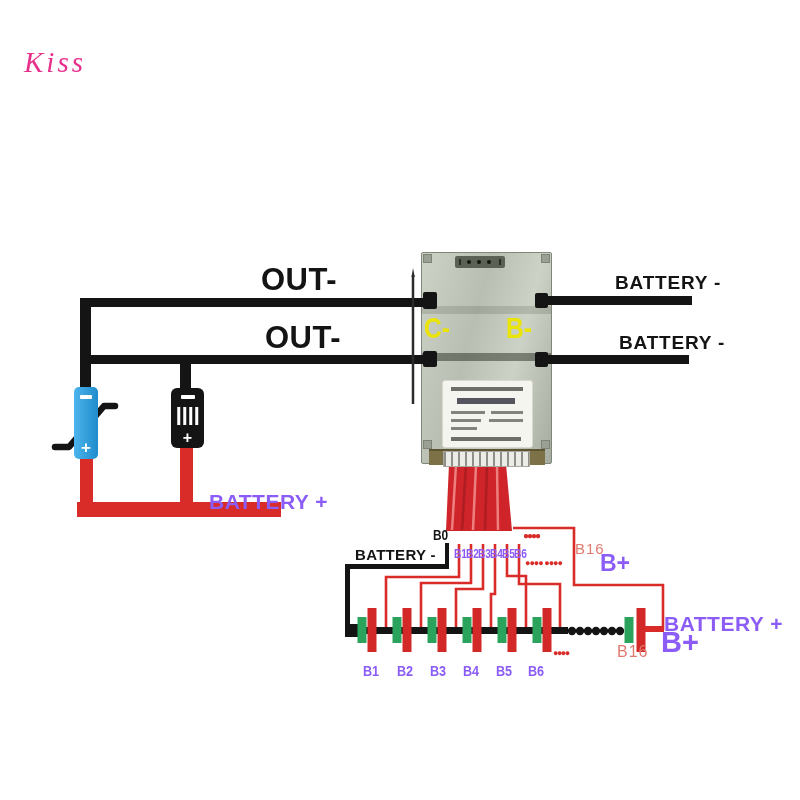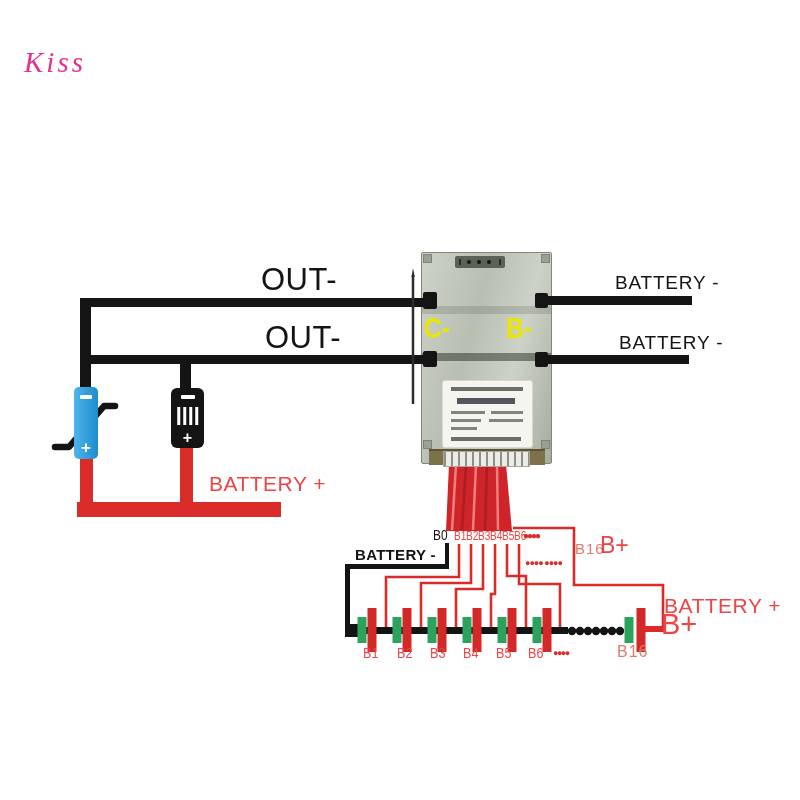--- a/index.html
+++ b/index.html
@@ -1,20 +1,20 @@
 <!DOCTYPE html>
 <html><head>
 <meta charset="utf-8">
 <style>
   html,body{margin:0;padding:0;background:#fff;}
   #canvas{position:relative;width:800px;height:800px;background:#fff;overflow:hidden;
           font-family:"Liberation Sans",sans-serif;}
   .lbl{position:absolute;line-height:1;white-space:pre;font-family:"Liberation Sans",sans-serif;}
-  .bb{font-weight:normal;color:#141414;}
-  .rb{font-weight:normal;color:#ef4444;}
+  .bb{font-weight:bold;color:#141414;}
+  .rb{font-weight:bold;color:#8b5cf6;margin-top:18px;}
   .red{color:#d92b28;}
   .lr{font-weight:bold;color:#e07a70;}
   .yb{font-weight:bold;color:#eae506;}
   .cond{display:inline-block;transform-origin:left top;}
   .c78{transform:scaleX(.78);} .c82{transform:scaleX(.82);} .c85{transform:scaleX(.85);} .c90{transform:scaleX(.9);}
   .pinkit{font-family:"Liberation Mono","DejaVu Sans Mono",monospace;font-style:italic;color:#e7308c;letter-spacing:3px;}
   
   #board{position:absolute;left:421px;top:252px;width:131px;height:212px;
          background:linear-gradient(105deg,#ced3c7 0%,#b9beb2 38%,#cdd2c6 66%,#a7aca0 100%);
          border:1px solid #81867b;border-radius:2px;box-sizing:border-box;}

